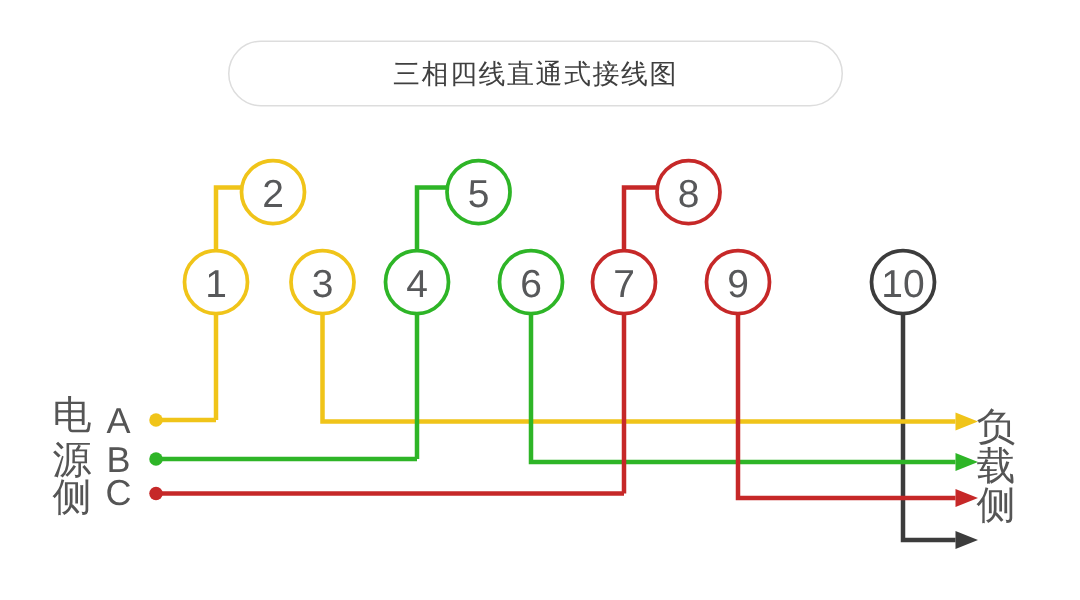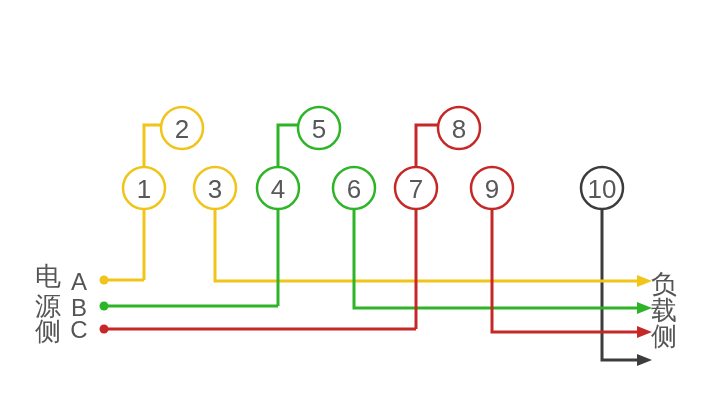--- a/index.html
+++ b/index.html
@@ -11,20 +11,23 @@
     display:flex;align-items:center;justify-content:center;
     font-size:18px;color:#3f3f3f;letter-spacing:1px;background:#ffffff;
   }
   .diagram-svg{position:absolute;left:0;top:0;}
   svg text{font-family:"Liberation Sans","DejaVu Sans",sans-serif;}
 </style>
 </head>
 <body>
 
 <div class="stage">
+  <div class="title-pill">
+    <span>三相四线直通式接线图</span>
+  </div>
   <svg class="diagram-svg" width="720" height="400" viewBox="0 0 720 400">
       <polyline points="602,209 602,360 637,360" fill="none" stroke="#3C3C3C" stroke-width="3"></polyline>
       <polygon points="637,354 637,366 652,360" fill="#3C3C3C"></polygon>
       <polyline points="161,125 144,125 144,167" fill="none" stroke="#F0C419" stroke-width="3"></polyline>
       <polyline points="298,125 278,125 278,167" fill="none" stroke="#2EB527" stroke-width="3"></polyline>
       <polyline points="438,125 416,125 416,167" fill="none" stroke="#C62828" stroke-width="3"></polyline>
       <polyline points="144,209 144,280" fill="none" stroke="#F0C419" stroke-width="3"></polyline>
       <polyline points="104,280 144,280" fill="none" stroke="#F0C419" stroke-width="3"></polyline>
       <circle cx="104" cy="280" r="4.5" fill="#F0C419"></circle>
       <polyline points="215,209 215,281 637,281" fill="none" stroke="#F0C419" stroke-width="3"></polyline>

